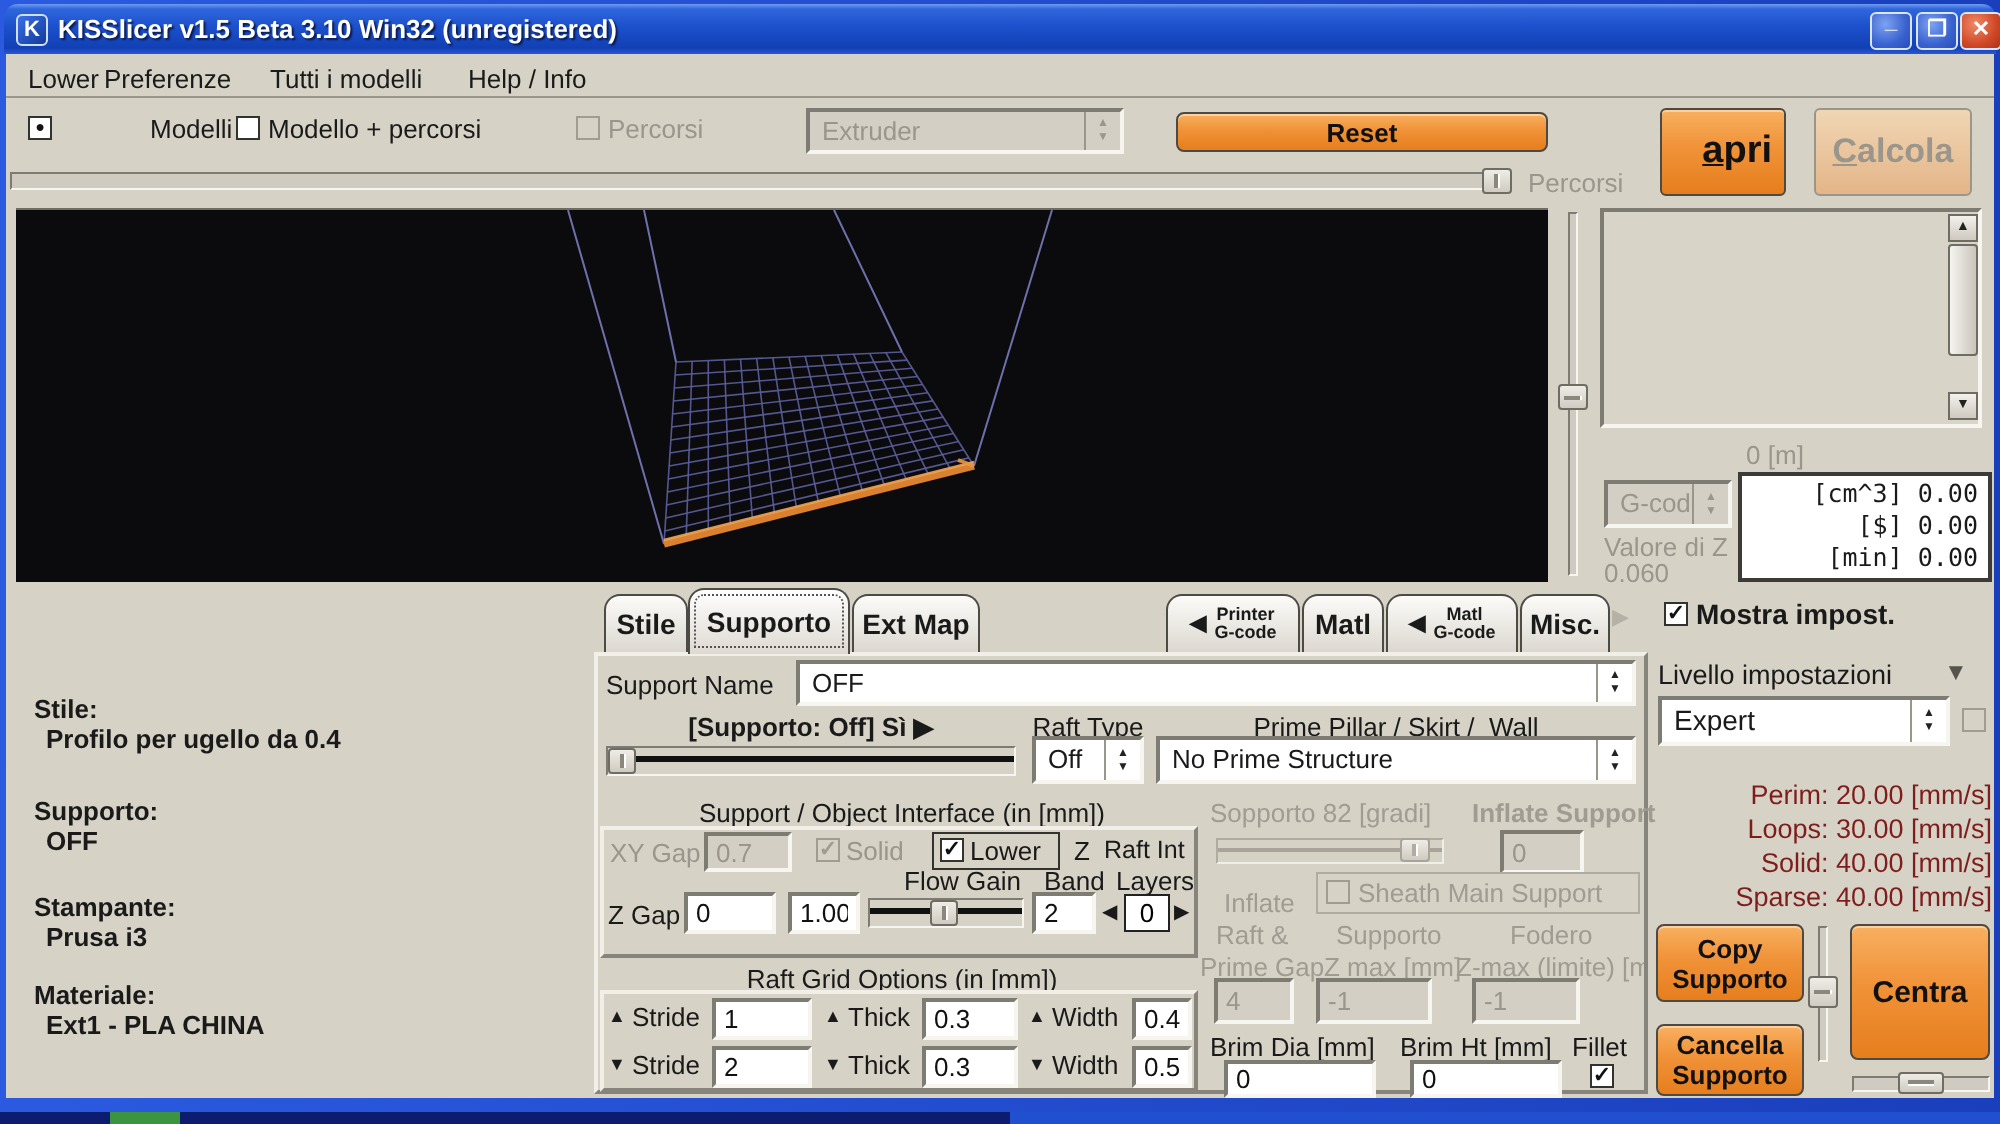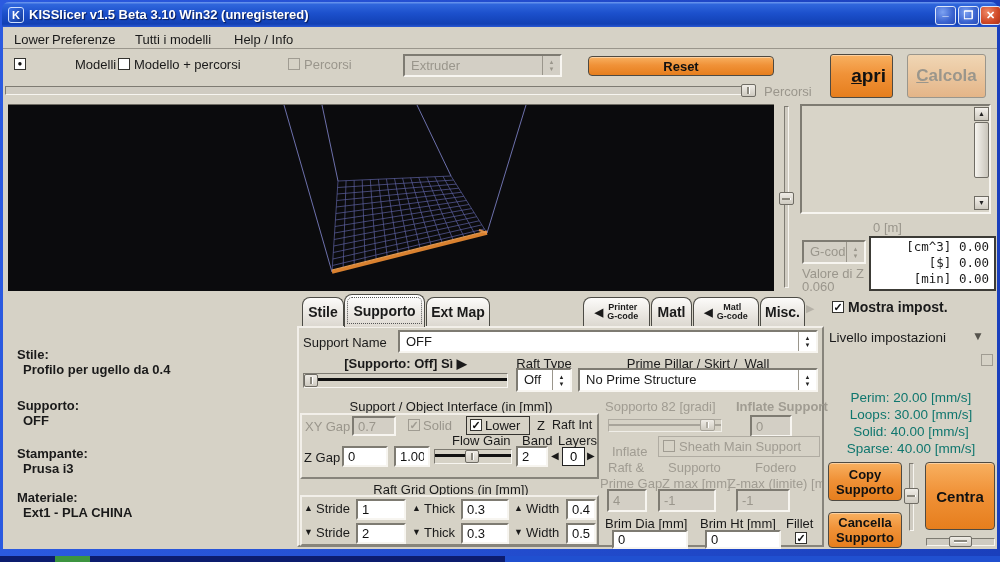--- a/index.html
+++ b/index.html
@@ -341,23 +341,30 @@
   <div style="position:absolute;left:23px;top:461px;font-weight:bold;">Prusa i3</div>
   <div style="position:absolute;left:17px;top:490px;font-weight:bold;">Materiale:</div>
   <div style="position:absolute;left:23px;top:505px;font-weight:bold;">Ext1 - PLA CHINA</div>
 
   <div class="abs cb" style="left:832px;top:301px;"><span>✓</span></div>
   <div class="abs lbl" style="left:848px;top:299px;font-weight:bold;font-size:14px;">Mostra impost.</div>
 
   <div class="abs lbl" style="left:829px;top:330px;font-size:13.5px;">Livello impostazioni</div>
   <div class="abs" style="left:972px;top:329px;color:#55534c;font-size:12px;"><span>▼</span></div>
 
+  <div class="abs choice" style="left:829px;top:348px;width:146px;height:25px;">
+    <div class="txt" style="font-size:14px;">Expert</div>
+    <div class="step">
+        <span>▲</span>
+        <span>▼</span>
+      </div>
+  </div>
   <div class="abs cb dis" style="left:981px;top:354px;"></div>
 
-  <div class="abs" style="left:826px;top:389px;width:170px;text-align:center;color:#0f766e;font-size:13.5px;line-height:17px;">
+  <div class="abs" style="left:826px;top:389px;width:170px;text-align:right;color:#7f1d1d;font-size:13.5px;line-height:17px;">
     <div>Perim: 20.00 [mm/s]</div>
     <div>Loops: 30.00 [mm/s]</div>
     <div>Solid: 40.00 [mm/s]</div>
     <div>Sparse: 40.00 [mm/s]</div>
   </div>
 
   <button class="abs obtn pre" style="left:828px;top:462px;width:74px;height:39px;font-size:13px;line-height:15px;">Copy
 Supporto</button>
   <button class="abs obtn pre" style="left:828px;top:512px;width:74px;height:36px;font-size:13px;line-height:15px;">Cancella
 Supporto</button>

